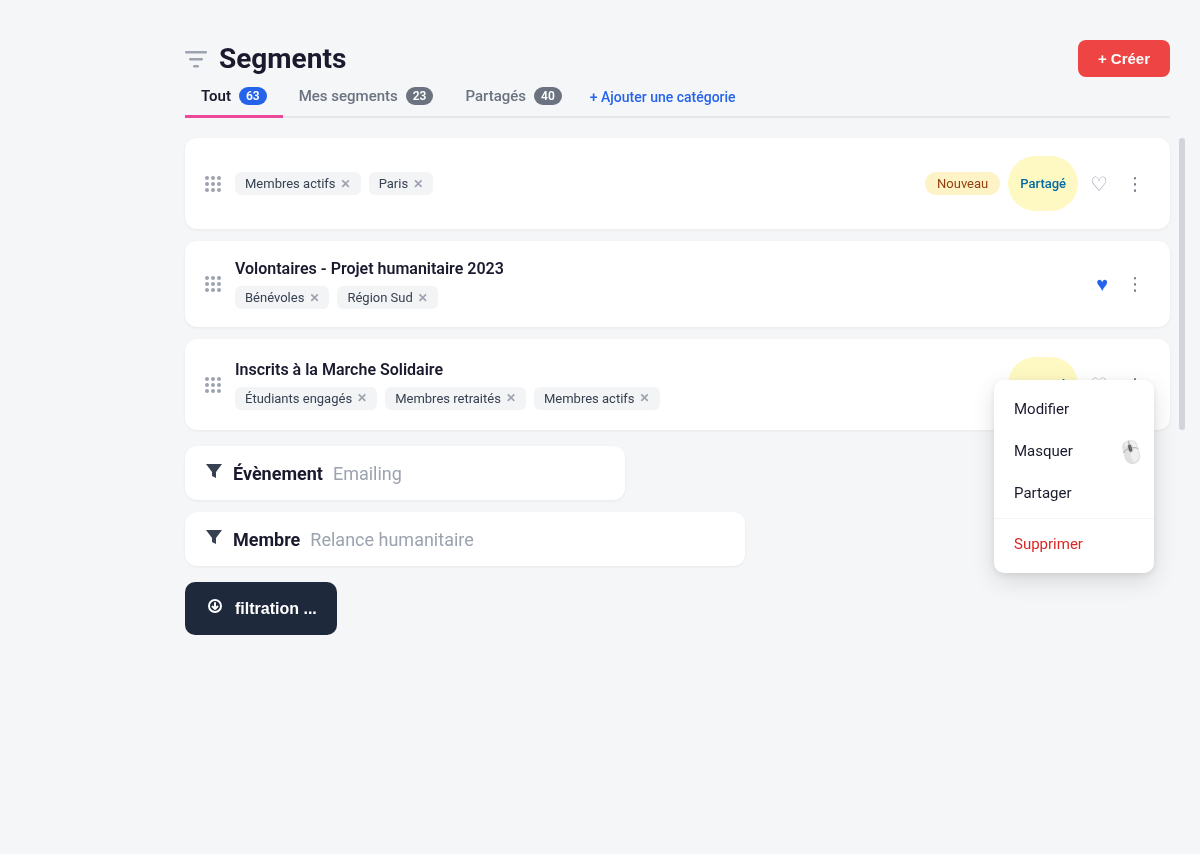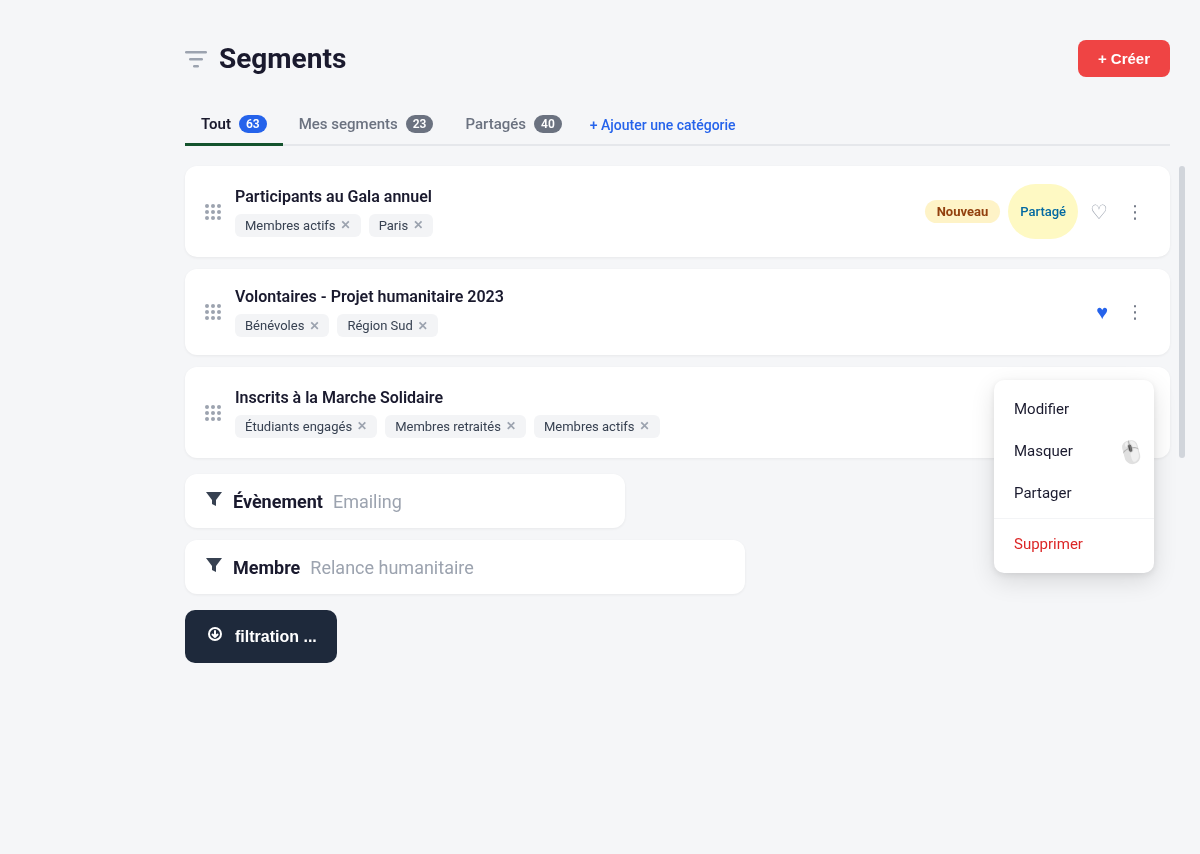--- a/index.html
+++ b/index.html
@@ -26,21 +26,20 @@
       background: #f5f6f8;
       padding: 40px 30px 30px 20px;
       position: relative;
     }
 
     
     .header {
       display: flex;
       align-items: center;
       justify-content: space-between;
-      margin-bottom: 28px;
     }
 
     .header-left {
       display: flex;
       align-items: center;
       gap: 12px;
     }
 
     .filter-icon {
       color: #9ca3af;
@@ -87,21 +86,21 @@
       font-weight: 500;
       color: #6b7280;
       cursor: pointer;
       border-bottom: 3px solid transparent;
       margin-bottom: -2px;
       white-space: nowrap;
     }
 
     .tab.active {
       color: #1a1a2e;
-      border-bottom: 3px solid #14532d;
+      border-bottom: 3px solid #ec4899;
       font-weight: 600;
     }
 
     .tab-badge {
       background: #2563eb;
       color: white;
       border-radius: 999px;
       padding: 2px 7px;
       font-size: 12px;
       font-weight: 600;
@@ -191,21 +190,21 @@
       gap: 8px;
       flex-shrink: 0;
     }
 
     .badge-nouveau {
       background: #fef3c7;
       color: #92400e;
       border-radius: 999px;
       padding: 4px 12px;
       font-size: 13px;
-      font-weight: 700;
+      font-weight: 400;
     }
 
     .badge-partage {
       background: #fef9c3;
       color: #0369a1;
       border-radius: 999px;
       padding: 20px 12px;
       font-size: 13px;
       font-weight: 500;
     }
@@ -394,21 +393,20 @@
               <div class="dot"></div>
             <div class="dot"></div>
               <div class="dot"></div>
               <div class="dot"></div>
             <div class="dot"></div>
               <div class="dot"></div>
               <div class="dot"></div>
           </div>
         </div>
         <div class="segment-info">
-          <div class="segment-name">Participants au Gala annuel</div>
           <div class="tags">
             <span class="tag">
               <span>Membres actifs</span>
               <span class="tag-close">✕</span>
             </span>
             <span class="tag">
               <span>Paris</span>
               <span class="tag-close">✕</span>
             </span>
           </div>

